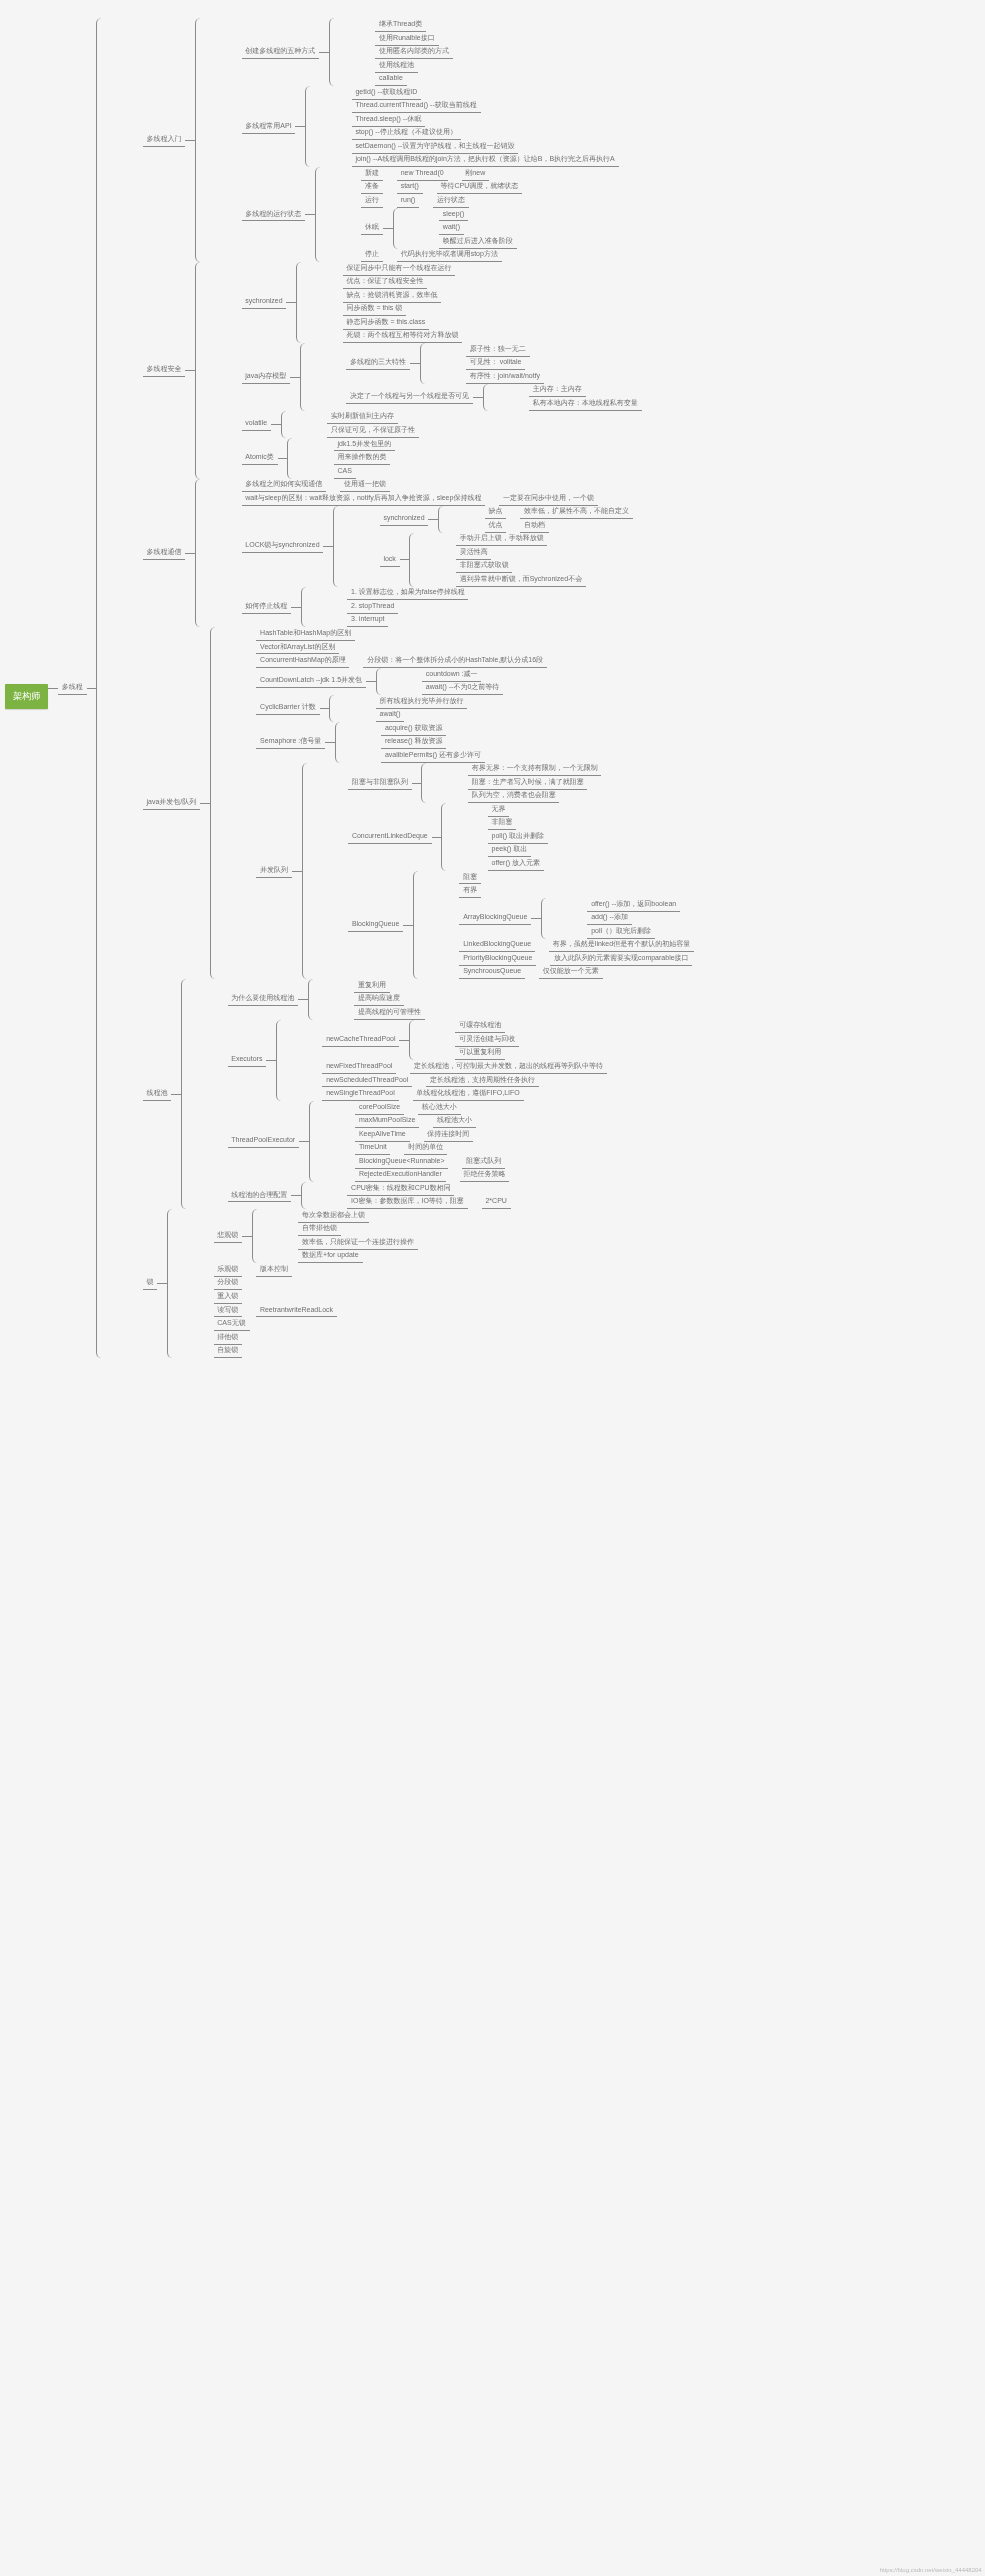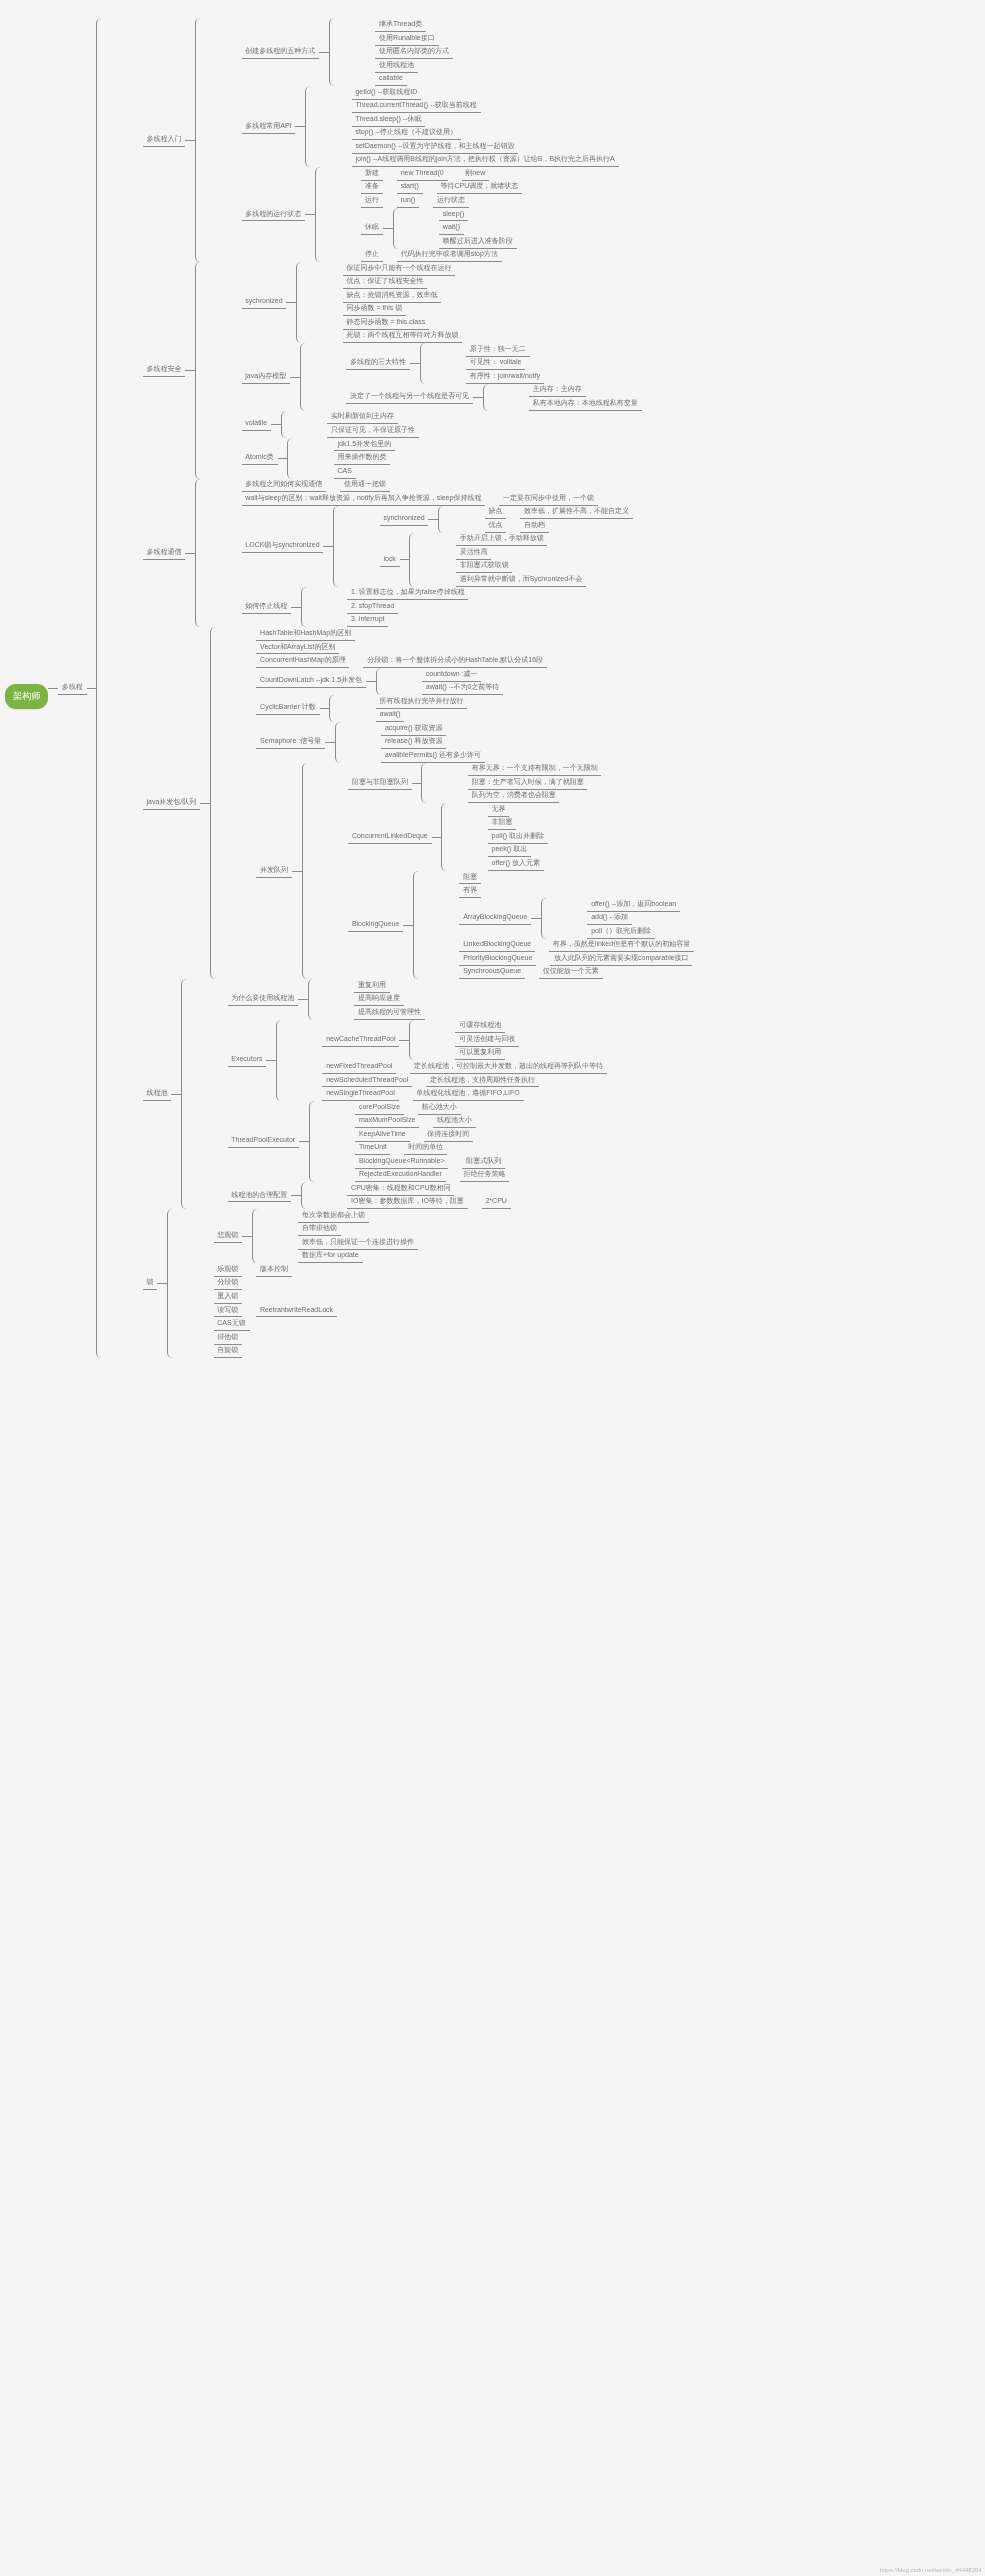--- a/index.html
+++ b/index.html
@@ -55,21 +55,21 @@
   }
 
   
   .root-wrap{ display:flex; align-items:center; }
   .root{
     background:#76b852;
     background:#7cb342;
     color:#ffffff;
     font-size:9.2px;
     padding:6px 7.6px;
-    border-radius:11px;
+    border-radius:1px;
     white-space:nowrap;
     box-shadow:0 0.5px 1.1px rgba(0,0,0,.15);
     margin-top:16px;
   }
   .leafrow{ display:flex; align-items:center; }
   .leafrow .lbl + .lbl{ margin-left:14px; }
 
   
   .watermark{
     position:absolute;

